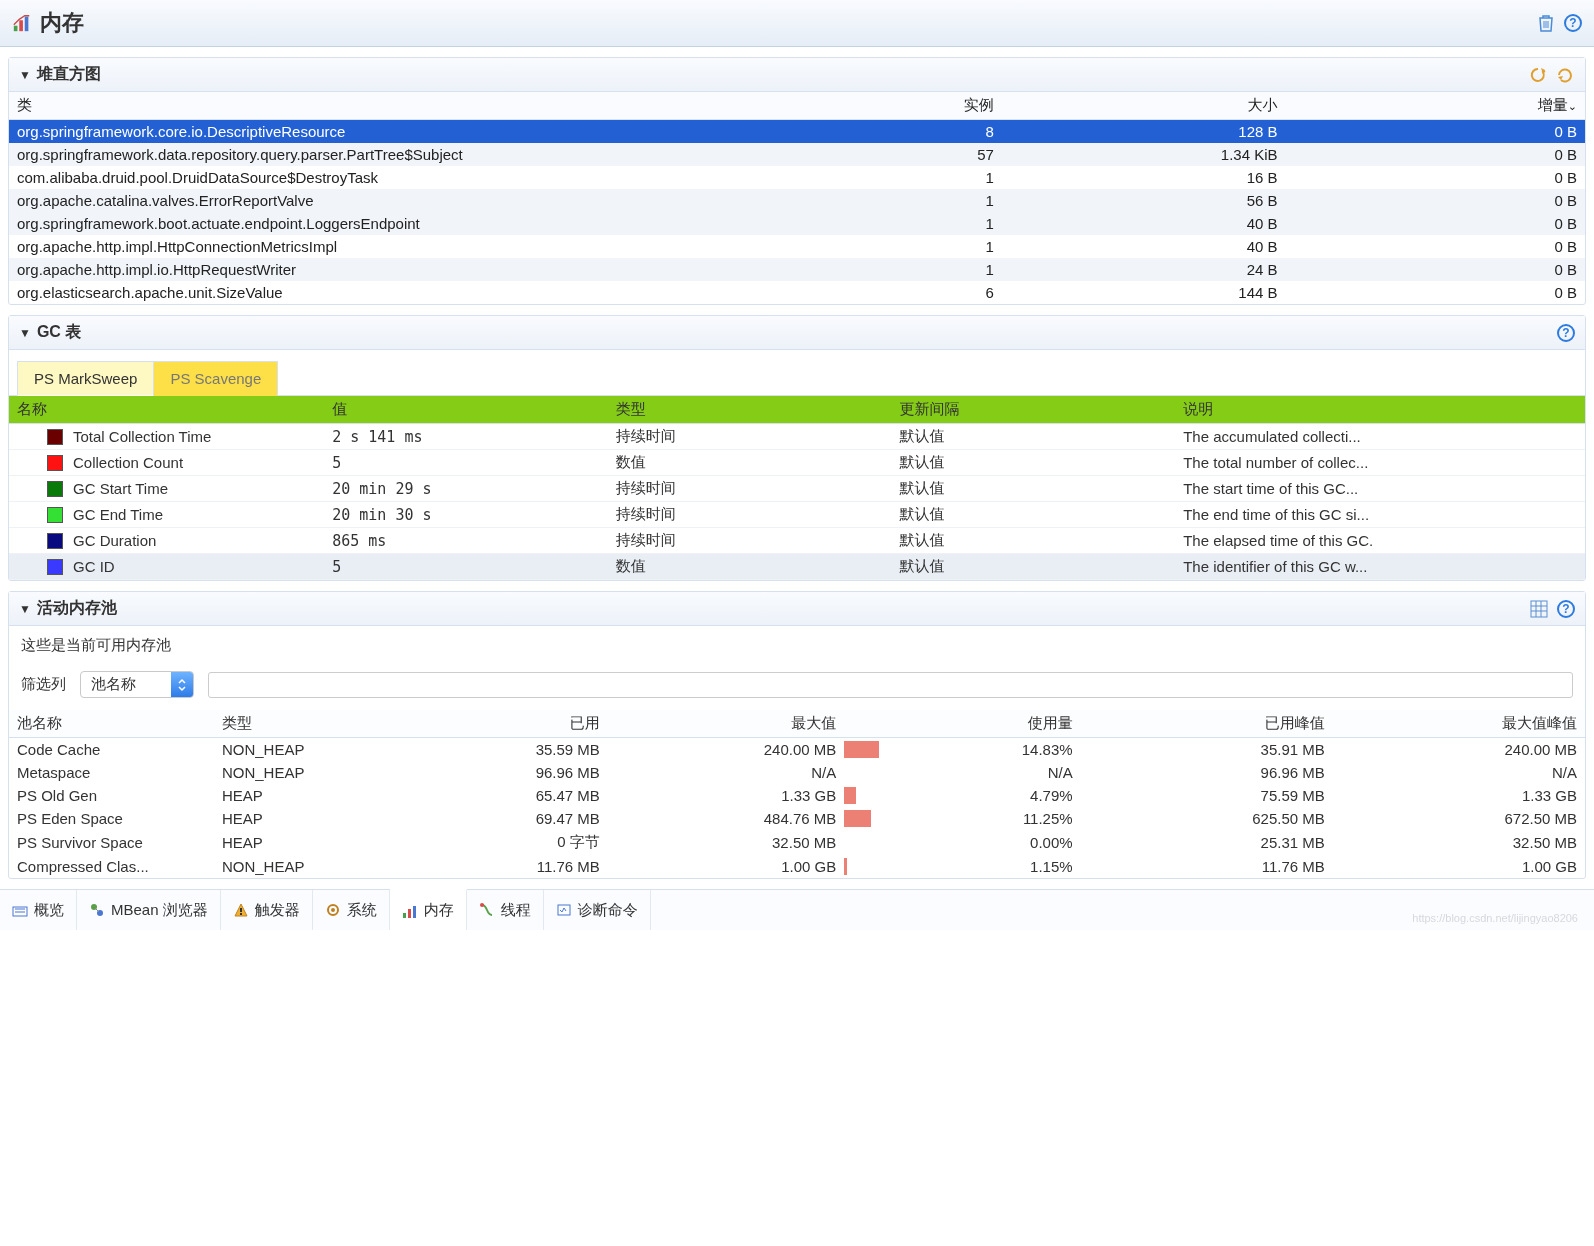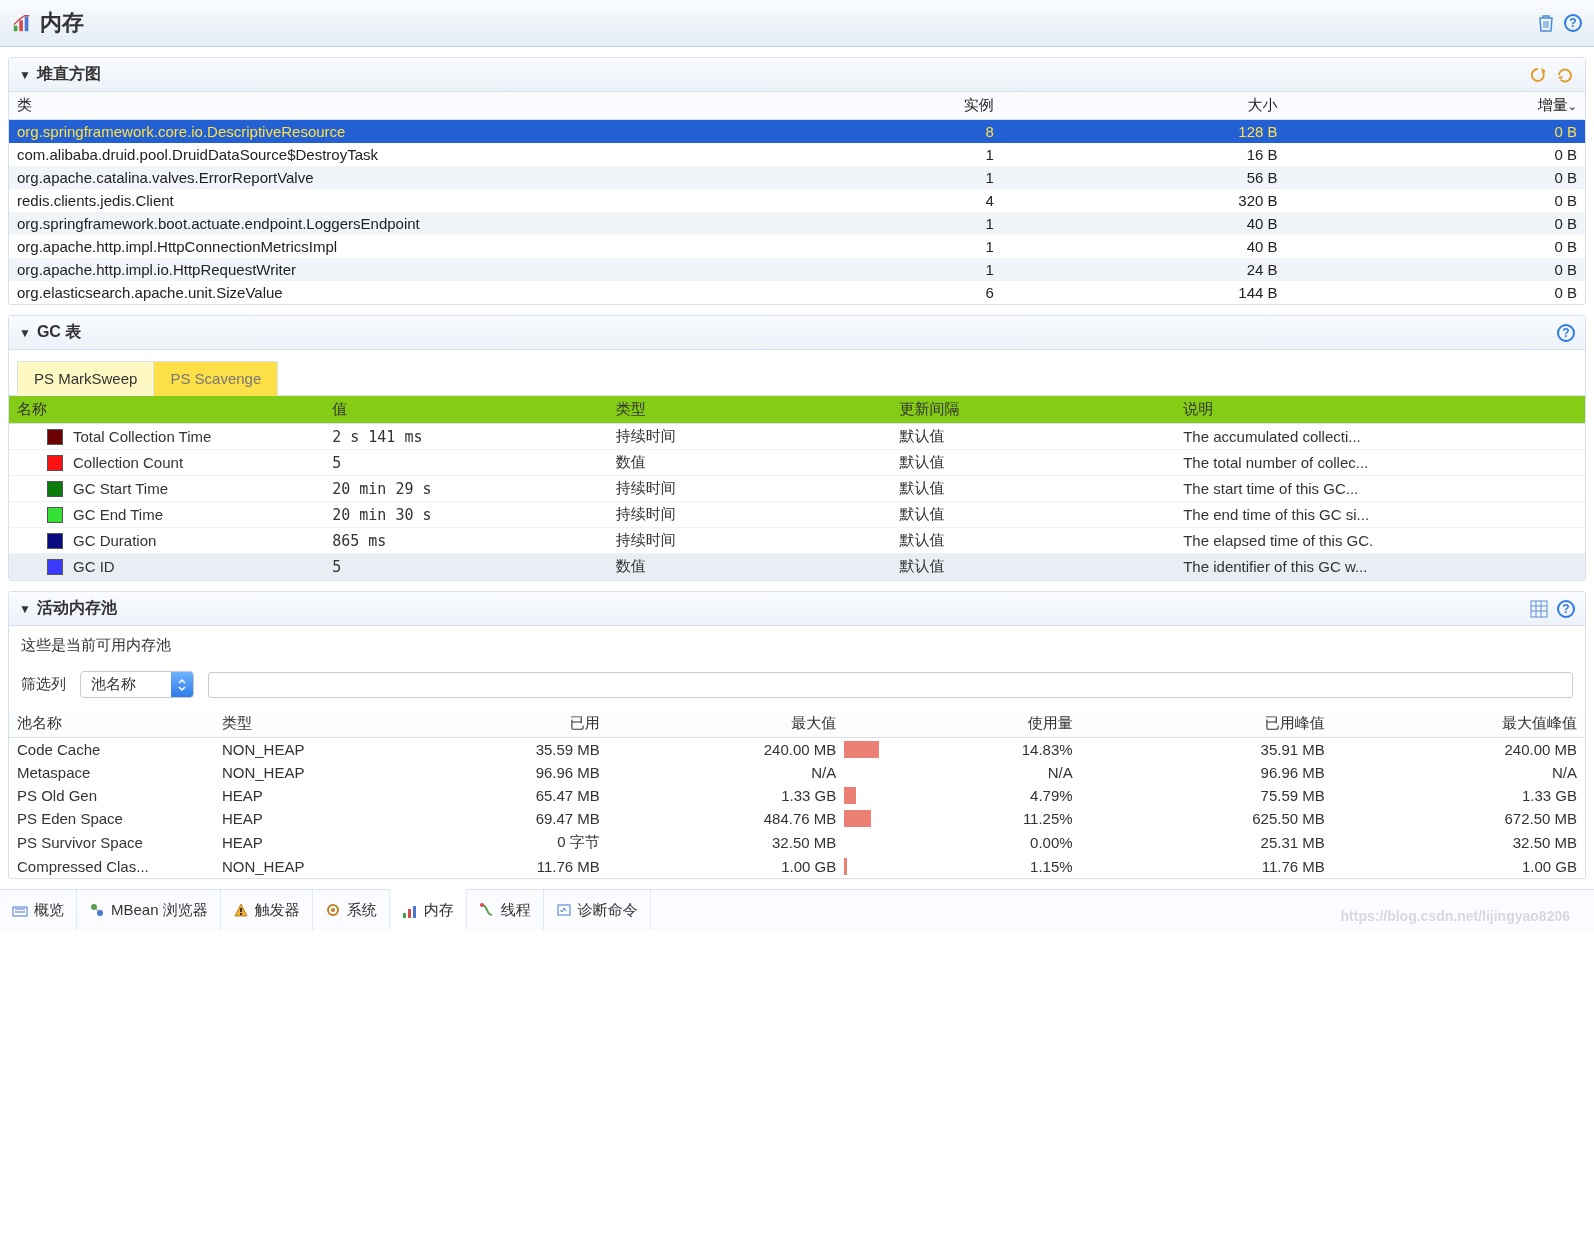--- a/index.html
+++ b/index.html
@@ -50,21 +50,21 @@
   background: #f9fbfe;
   border-bottom: 1px solid #d7e1ee;
   padding: 4px 8px;
   font-weight: normal;
   color: #222;
 }
 .heap-table th.ralign, .heap-table td.ralign { text-align: right; }
 .heap-table td { padding: 3px 8px; color: #222;}
 .heap-table tr.odd { background: #f1f5fa; }
 .heap-table tr.selected { background: #2360d4; color: #fff; }
-.heap-table tr.selected td { color: #fde047; }
+.heap-table tr.selected td { color: #ffffff; }
 
 
 .tab-row { display: flex; border-bottom: 1px solid #d7e1ee; padding-top: 10px; padding-left: 8px;}
 .tab {
   padding: 8px 16px;
   border: 1px solid #d7e1ee;
   border-bottom: none;
   background: #fff;
   margin-right: -1px;
   color: #333;
@@ -135,22 +135,22 @@
   display: flex;
   align-items: center;
   gap: 6px;
   border-right: 1px solid #e3e9f1;
   color: #333;
   cursor: pointer;
 }
 .btab.active { background: #fff; border-top: 2px solid #fff; margin-top:-1px;}
 .mini-icon { width: 16px; height: 16px; display:inline-block;}
 .watermark{
-  position:absolute; right:24px; bottom:6px;
-  color: rgba(150,150,150,.35); font-size:14px;font-weight:bold;
+  position:absolute; right:16px; bottom:6px;
+  color: rgba(150,150,150,.35); font-size:11px;
 }
 
 .help-circle{
   width:18px;height:18px;border:2px solid #2d7be0;border-radius:50%;
   display:inline-flex;align-items:center;justify-content:center;
   color:#2d7be0;font-size:12px;font-weight:bold;
 }
 </style>
 </head>
 <body>
@@ -210,36 +210,36 @@
         <th class="ralign" style="width:19%"><span>增量</span><span style="font-size:11px;">⌄</span></th>
       </tr>
     </thead>
     <tbody id="heap-body">
         <tr class="selected">
           <td class="lalign">org.springframework.core.io.DescriptiveResource</td>
           <td class="ralign">8</td>
           <td class="ralign">128 B</td>
           <td class="ralign">0 B</td>
         </tr>
+        <tr class="odd">
+          <td class="lalign">org.springframework.data.repository.query.parser.PartTree$Subject</td>
+          <td class="ralign">57</td>
+          <td class="ralign">1.34 KiB</td>
+          <td class="ralign">0 B</td>
+        </tr>
         <tr>
           <td class="lalign">com.alibaba.druid.pool.DruidDataSource$DestroyTask</td>
           <td class="ralign">1</td>
           <td class="ralign">16 B</td>
           <td class="ralign">0 B</td>
         </tr>
         <tr class="odd">
           <td class="lalign">org.apache.catalina.valves.ErrorReportValve</td>
           <td class="ralign">1</td>
           <td class="ralign">56 B</td>
-          <td class="ralign">0 B</td>
-        </tr>
-        <tr>
-          <td class="lalign">redis.clients.jedis.Client</td>
-          <td class="ralign">4</td>
-          <td class="ralign">320 B</td>
           <td class="ralign">0 B</td>
         </tr>
         <tr class="odd">
           <td class="lalign">org.springframework.boot.actuate.endpoint.LoggersEndpoint</td>
           <td class="ralign">1</td>
           <td class="ralign">40 B</td>
           <td class="ralign">0 B</td>
         </tr>
         <tr>
           <td class="lalign">org.apache.http.impl.HttpConnectionMetricsImpl</td>

